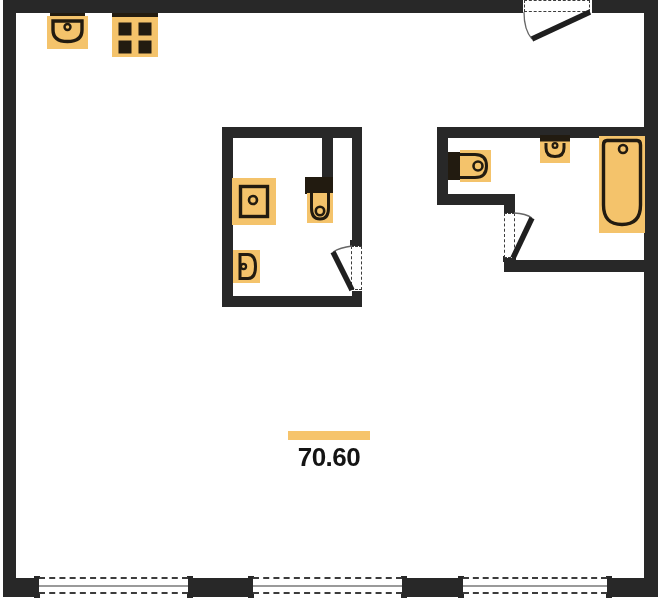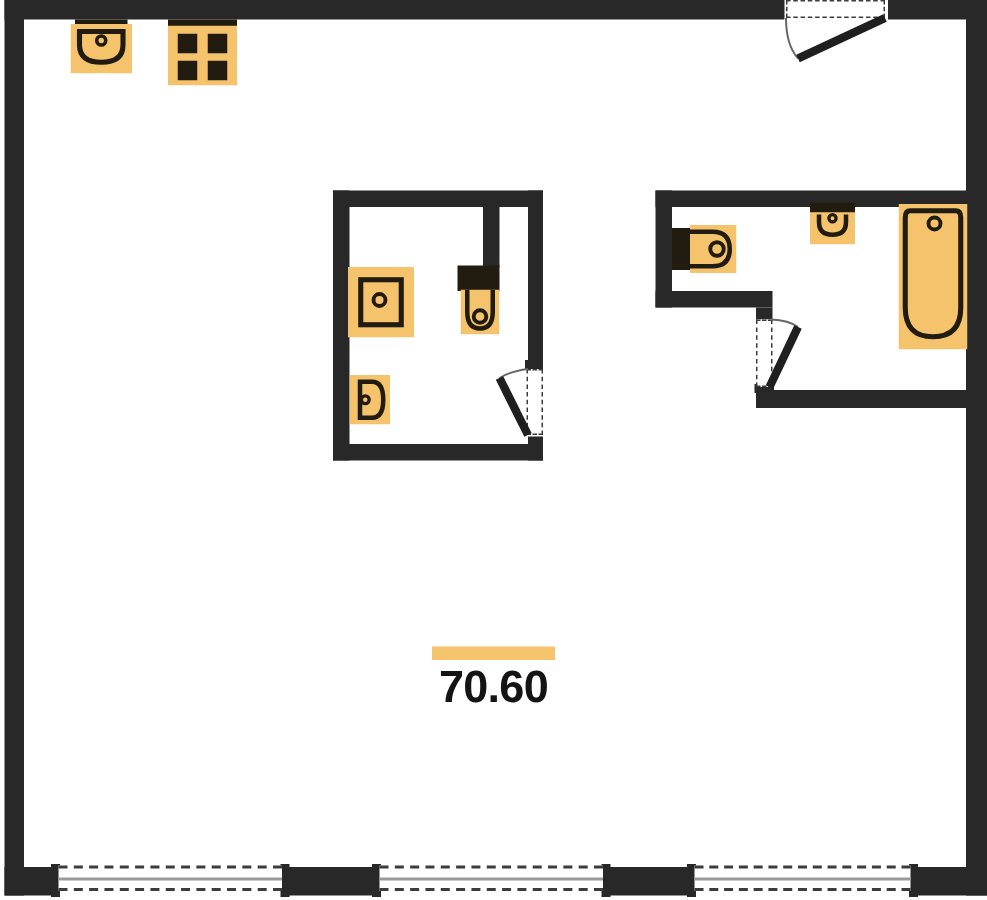--- a/index.html
+++ b/index.html
@@ -5,21 +5,21 @@
   html,body{margin:0;padding:0;background:#fff;font-family:"Liberation Sans",sans-serif;}
   #plan{position:relative;width:658px;height:600px;background:var(--background,#fff);overflow:hidden;}
   .wall{position:absolute;background:var(--wall,#282828);}
   .dashbox{position:absolute;border:1.5px dashed var(--dash,#3c3c3c);background:#fff;box-sizing:border-box;}
   .window{position:absolute;top:577px;height:17px;box-sizing:border-box;
           border-top:2.5px dashed var(--dash,#3c3c3c);border-bottom:2.5px dashed var(--dash,#3c3c3c);background:#fff;}
   .glassline{position:absolute;left:0;right:0;top:6px;height:2px;background:var(--window-line,#9a9a9a);}
   .cap{position:absolute;background:var(--wall,#282828);}
   .mount{position:absolute;background:var(--fixture-outline,#221b10);}
   .arealabel{position:absolute;left:278px;top:442px;width:102px;text-align:center;
-             font-weight:bold;font-size:30px;letter-spacing:-0.5px;color:var(--text,#141414);}
+             font-weight:bold;font-size:26px;letter-spacing:-0.5px;color:var(--text,#141414);}
   .areabar{position:absolute;left:288px;top:431px;width:82px;height:9px;background:var(--accent-bar,#f6c46c);}
   svg{position:absolute;display:block;}
 </style>
 </head>
 <body>
 
 <div id="plan">
 
   <div class="wall" style="left:3px;top:0;width:13px;height:597px"></div>
   <div class="wall" style="left:3px;top:0;width:520px;height:13px"></div>

